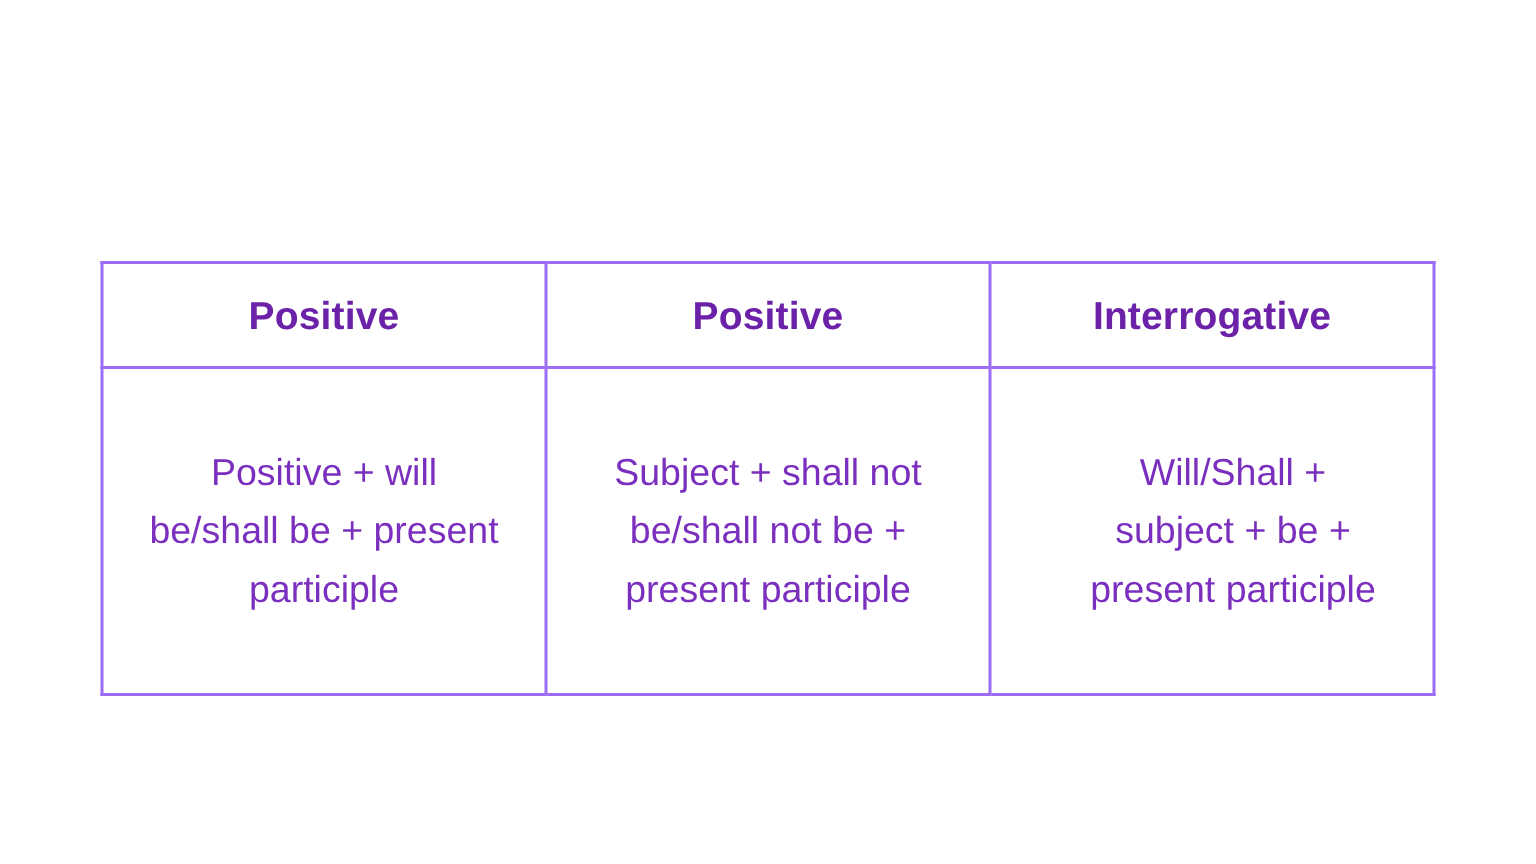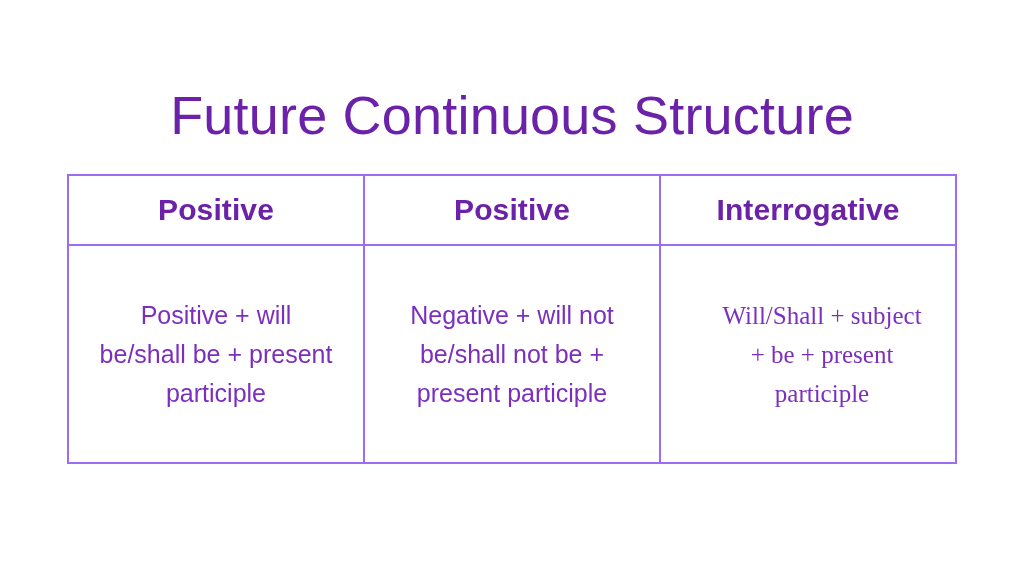--- a/index.html
+++ b/index.html
@@ -50,72 +50,70 @@
   #structure-table th,
   #structure-table td {
     border: 2px solid #9C6CF5;
     text-align: center;
     vertical-align: middle;
     background: #ffffff;
   }
 
   #structure-table thead th {
     height: 70px;
-    font-size: 30px;
+    font-size: 26px;
     font-weight: 700;
     letter-spacing: 0.1px;
     color: #6B21A8;
     padding: 0 6px;
     margin-top: 37px;
   }
 
   #structure-table tbody td {
     height: 218px;
     font-size: 25px;
     font-weight: 400;
     line-height: 39px;
     color: #7B2FBE;
     padding: 6px 30px;
   }
 
   
   #structure-table tbody td.narrow-cell {
     padding-left: 58px;
-    font-family: Liberation Serif, serif;
   }
 
   .cell-text { display: block; }
 </style>
 </head>
 <body>
 
 <div id="page">
 
-  <h1 id="title">Future Continuous Structure</h1>
 
   <table id="structure-table">
     <colgroup>
       <col>
       <col>
       <col>
     </colgroup>
     <thead>
       <tr>
         <th>Positive</th>
         <th>Positive</th>
         <th>Interrogative</th>
       </tr>
     </thead>
     <tbody>
       <tr>
         <td>
           <span class="cell-text">Positive + will be/shall be + present participle</span>
         </td>
         <td>
-          <span class="cell-text">Negative + will not be/shall not be + present participle</span>
+          <span class="cell-text">Subject + shall not be/shall not be + present participle</span>
         </td>
         <td class="narrow-cell">
           <span class="cell-text">Will/Shall + subject + be + present participle</span>
         </td>
       </tr>
     </tbody>
   </table>
 
 </div>
 

